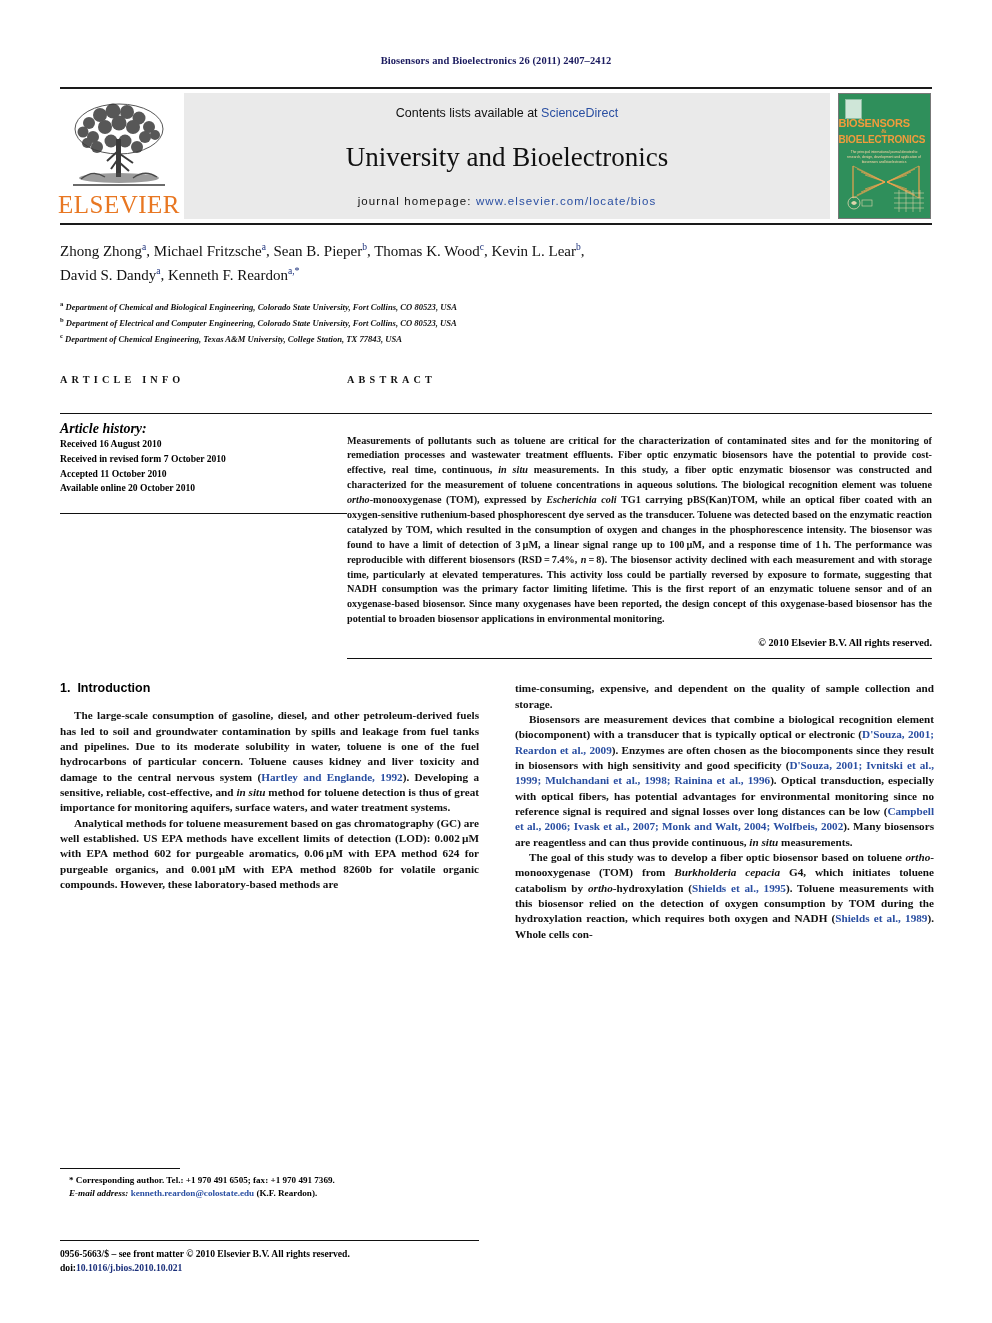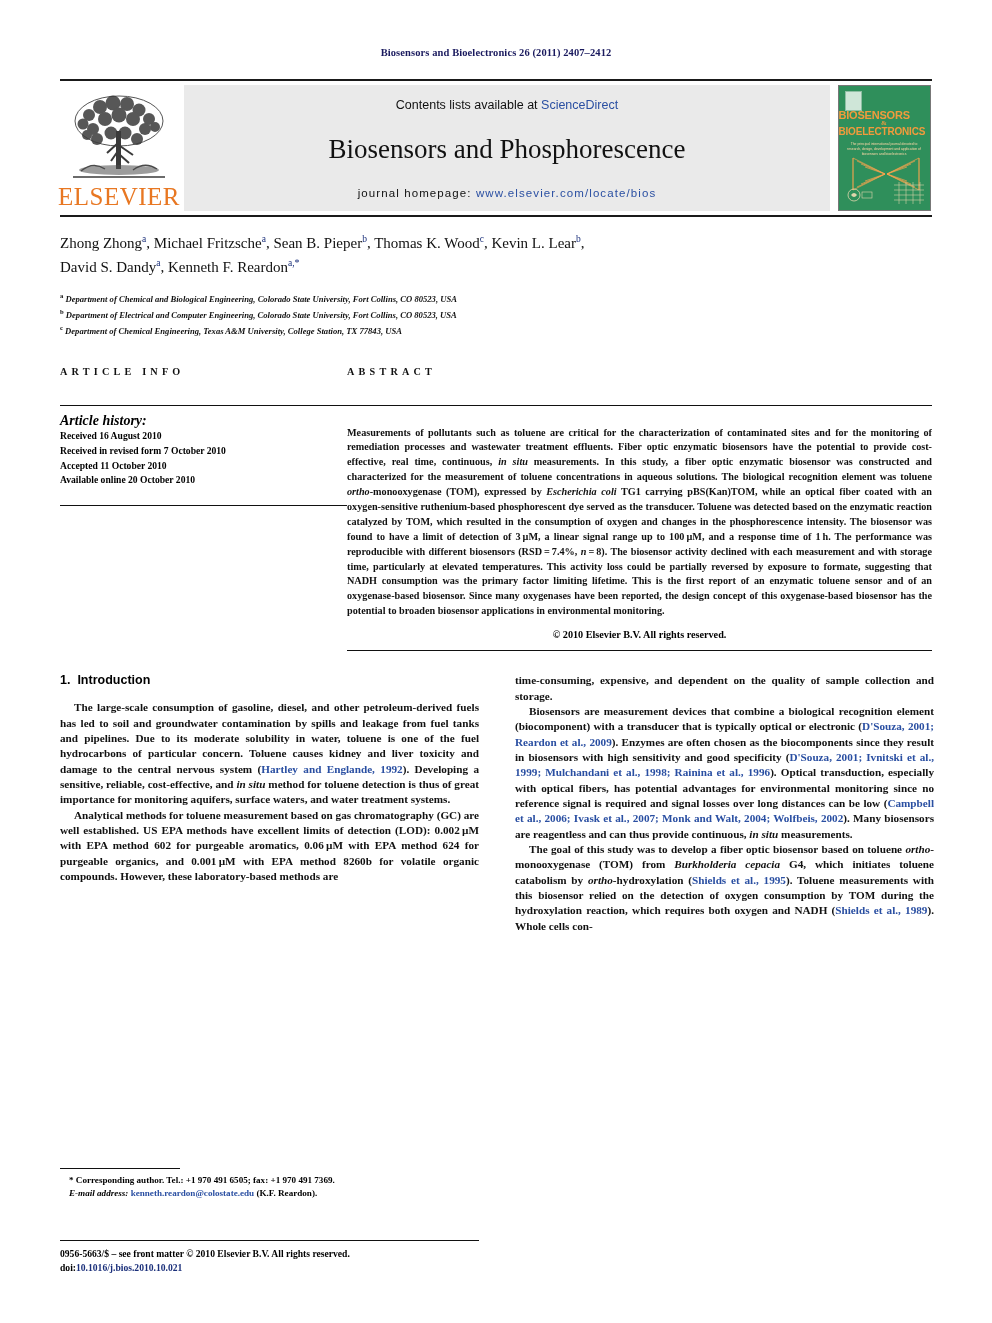--- a/index.html
+++ b/index.html
@@ -7,21 +7,21 @@
     margin: 0; padding: 0;
     background: #ffffff;
   }
   body {
     width: 992px; height: 1323px;
     font-family: "Liberation Serif", "DejaVu Serif", serif;
     color: #000000;
     position: relative;
     overflow: hidden;
   }
-  .page { position: relative; width: 992px; height: 1323px; padding: 0 60px; border-radius: 9px; }
+  .page { position: relative; width: 992px; height: 1323px; padding: 8px 60px; border-radius: 9px; }
 
   
   .runhead {
     text-align: center;
     font-size: 10.5px;
     font-weight: bold;
     color: #1a1a5e;
     padding-top: 47px;
     letter-spacing: .1px;
   }
@@ -161,21 +161,21 @@
     font-size: 10.2px;
     line-height: 1.46;
     text-align: justify;
     font-weight: bold;
     padding-top: 9px;
     color: #111;
     hyphens: none;
   }
   .abstract-text i { font-style: italic; }
   .copyline {
-    text-align: center;
+    text-align: right;
     font-size: 10.2px;
     font-weight: bold;
     margin-top: 5px;
   }
   .abs-bottom-rule { border-top: 1.1px solid #111; margin-top: 10px; }
 
   
   .body2 {
     margin-top: 22px;
     display: flex;
@@ -267,21 +267,21 @@
           <ellipse cx="52" cy="79" rx="40" ry="5" fill="#4a4a4a" opacity=".55"></ellipse>
           <path d="M14 80 q12 -10 24 -2 M66 79 q12 -9 24 -1" stroke="#4a4a4a" stroke-width="1.4" fill="none"></path>
         </g>
         <line x1="6" y1="86" x2="98" y2="86" stroke="#3a3a3a" stroke-width="1.4"></line>
       </svg>
       <div class="elsevier-word">ELSEVIER</div>
     </div>
 
     <div class="mast-center">
       <div class="contents-line"><span>Contents lists available at </span><span class="sd">ScienceDirect</span></div>
-      <div class="journal-title">Biosensors and Phosphorescence</div>
+      <div class="journal-title">University and Bioelectronics</div>
       <div class="homepage-line"><span>journal homepage: </span><span class="url">www.elsevier.com/locate/bios</span></div>
     </div>
 
     <div class="cover-box">
       <div class="cover">
         <div class="cov-badge"></div>
         <div class="cov-t1">BIOSENSORS</div>
         <div class="cov-amp">&amp;</div>
         <div class="cov-t2">BIOELECTRONICS</div>
         <div class="cov-sub">The principal international journal devoted to research, design, development and application of biosensors and bioelectronics</div>

